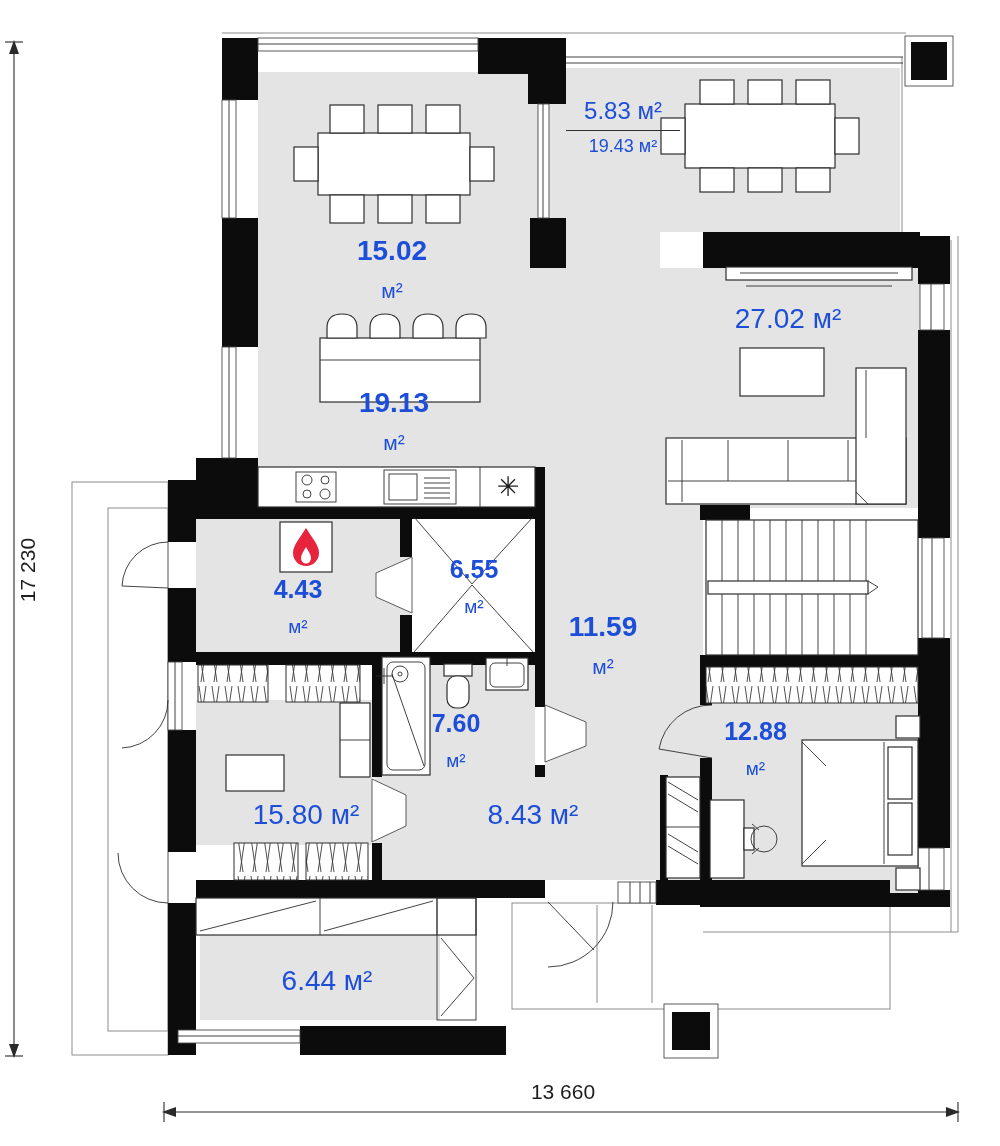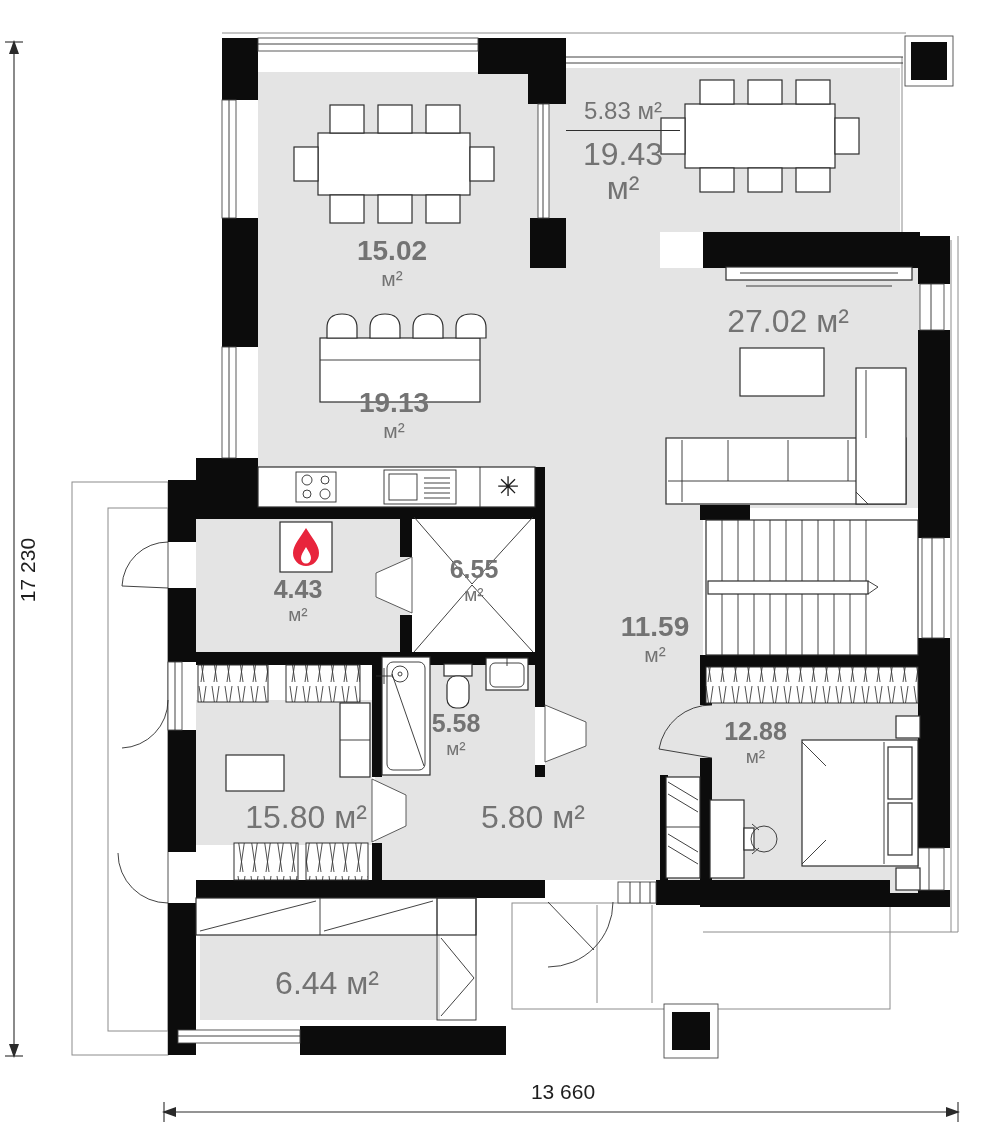--- a/index.html
+++ b/index.html
@@ -10,28 +10,28 @@
           font-family:"Liberation Sans",sans-serif;}
   #plan-svg{position:absolute;left:0;top:0;}
   svg .wall{fill:var(--wall);}
   svg .floor{fill:var(--floor);}
   svg .furn{fill:#fff;stroke:var(--line);stroke-width:1.2;}
   svg .fln{fill:none;stroke:var(--line);stroke-width:0.9;}
   svg .thin{fill:none;stroke:var(--thin);stroke-width:1;}
   svg .wfill{fill:#fff;stroke:#4a4a4a;stroke-width:0.9;}
   svg .dimln{fill:none;stroke:#2a2a2a;stroke-width:1.1;}
   svg .dimarrow{fill:#2a2a2a;}
-  .lbl{position:absolute;text-align:center;color:#737373;line-height:1.08;}
+  .lbl{position:absolute;text-align:center;color:#1d4ed8;line-height:1.08;}
   .lbl .v{display:block;font-size:28px;font-weight:bold;}
-  .lbl .u{display:block;font-size:21px;margin-top:2px;}
+  .lbl .u{display:block;font-size:21px;margin-top:14px;}
   .lbl.sm .v{font-size:25px;}
   .lbl.sm .u{font-size:19px;}
-  .lbl.one{font-size:32px;text-align:center;}
+  .lbl.one{font-size:28px;text-align:center;}
   .lbl.frac .ft{display:block;font-size:24px;border-bottom:1.5px solid #2e2e2e;padding:0 8px 6px;}
-  .lbl.frac .fb{display:block;font-size:32px;padding-top:6px;}
+  .lbl.frac .fb{display:block;font-size:18px;padding-top:6px;}
   .dim{position:absolute;font-size:21px;color:#1e1e1e;text-align:center;}
   .dim.vert{transform:rotate(-90deg);}
   .asterisk{position:absolute;font-size:27px;color:#1a1a1a;text-align:center;}
 </style>
 </head>
 <body>
 
 <div id="canvas">
 
 <svg id="plan-svg" width="1000" height="1146" viewBox="0 0 1000 1146">
@@ -375,41 +375,41 @@
   <div class="lbl sm" style="left:238px;top:576px;width:120px">
     <span class="v">4.43</span>
     <span class="u">м²</span>
   </div>
 
   <div class="lbl sm" style="left:419px;top:556px;width:110px">
     <span class="v">6.55</span>
     <span class="u">м²</span>
   </div>
 
-  <div class="lbl" style="left:590px;top:612px;width:130px">
+  <div class="lbl" style="left:538px;top:612px;width:130px">
     <span class="v">11.59</span>
     <span class="u">м²</span>
   </div>
 
   <div class="lbl sm" style="left:406px;top:710px;width:100px">
-    <span class="v">5.58</span>
+    <span class="v">7.60</span>
     <span class="u">м²</span>
   </div>
 
   <div class="lbl sm" style="left:698px;top:718px;width:115px">
     <span class="v">12.88</span>
     <span class="u">м²</span>
   </div>
 
   <div class="lbl one" style="left:216px;top:800px;width:180px">
     <span>15.80 м²</span>
   </div>
 
   <div class="lbl one" style="left:453px;top:800px;width:160px">
-    <span>5.80 м²</span>
+    <span>8.43 м²</span>
   </div>
 
   <div class="lbl one" style="left:237px;top:966px;width:180px">
     <span>6.44 м²</span>
   </div>
 </div>
 
 <div class="asterisk" style="left:486px;top:471px;width:44px">✳</div>
 
 <div class="dim vert" style="left:-25px;top:556px;width:110px;height:28px">17 230</div>

